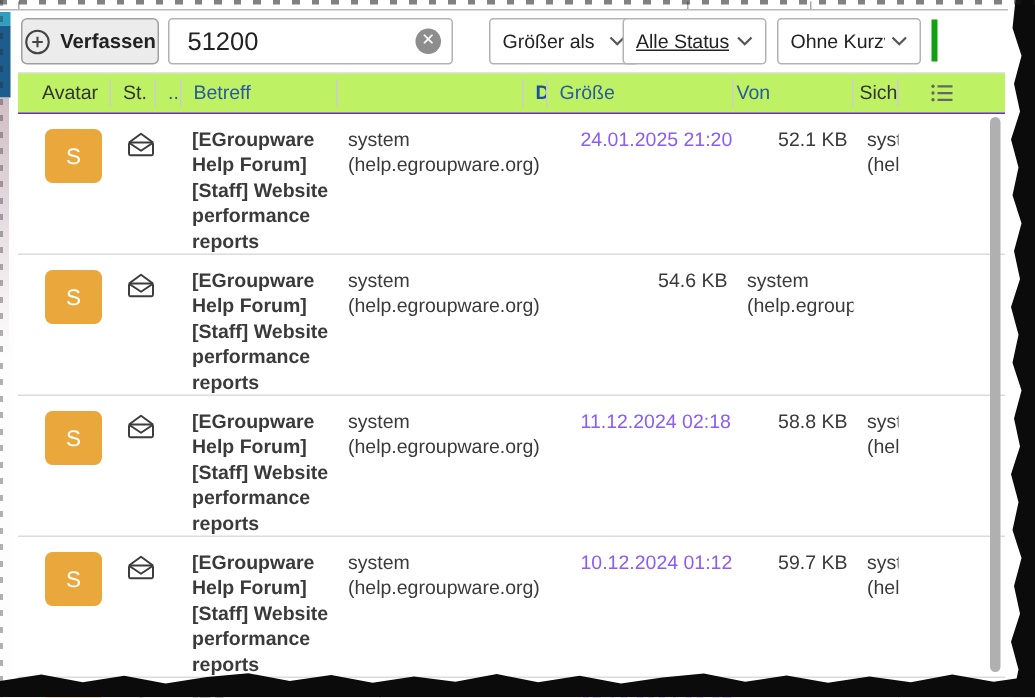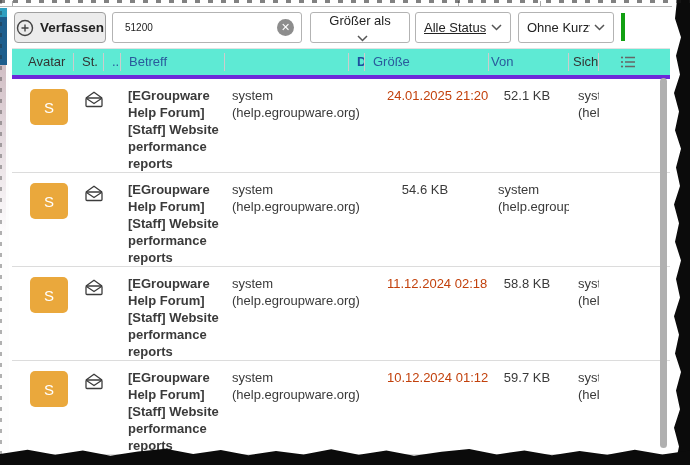--- a/index.html
+++ b/index.html
@@ -24,58 +24,58 @@
   .sliver-blue{position:absolute;left:0;top:11px;width:7px;height:48px;background:#1d5d8c;}
   .sliver-fade{position:absolute;left:0;top:59px;width:6px;height:175px;opacity:.75;
     background:linear-gradient(#c2a9b1,#ddd0d6 45%,#f1ebee 75%,#fff);}
   
   .toolbar{position:absolute;left:10px;top:8px;right:20px;height:40px;background:#fff;z-index:6;}
   .btn-compose{position:absolute;left:4px;top:4px;width:92px;height:31px;box-sizing:border-box;
     background:#ececec;border:1px solid #9f9f9f;border-radius:4px;display:flex;align-items:center;
     justify-content:center;gap:6px;font-size:13.5px;font-weight:bold;color:#222;cursor:pointer;}
   .search-box{position:absolute;left:102px;top:4px;width:190px;height:31px;box-sizing:border-box;
     border:1px solid #b3b3b3;border-radius:3px;background:#fff;display:flex;align-items:center;}
-  .search-box input{border:none;outline:none;flex:1;margin-left:10px;font-size:10px;color:#222;
+  .search-box input{border:none;outline:none;flex:1;margin-left:10px;font-size:17px;color:#222;
     font-family:"Liberation Sans",sans-serif;background:transparent;min-width:0;}
   .clear-btn{width:17px;height:17px;border-radius:50%;background:#8d8d8d;color:#fff;display:flex;
     align-items:center;justify-content:center;font-size:11px;line-height:1;margin-right:7px;cursor:pointer;flex:none;}
   .dropdown{position:absolute;top:4px;height:31px;box-sizing:border-box;border:1px solid #b3b3b3;
     border-radius:3px;background:#fff;display:flex;align-items:center;justify-content:space-between;
     padding:0 8px;font-size:13px;color:#222;cursor:pointer;}
   .dropdown .lbl{white-space:nowrap;overflow:hidden;}
-  .dd-size{left:300px;width:100px;flex-direction:column;}
+  .dd-size{left:316px;width:100px;}
   .dd-status{left:405px;width:96px;text-decoration:underline;}
   .dd-preview{left:508px;width:96px;}
   .chev{flex:none;margin-left:4px;display:flex;}
   .green-bar{position:absolute;left:611px;top:5px;width:4px;height:28px;background:#12a012;}
   
   .table{position:absolute;left:12px;top:48px;width:658px;z-index:6;}
   .hdr,.row{display:grid;grid-template-columns:62px 30px 17px 104px 124px 16px 124px 80px 30px 50px 21px;}
-  .hdr{height:26px;border-top:1px solid #e2e2e2;border-bottom:4px solid #6d28d9;align-items:center;background:#5eead4;}
+  .hdr{height:26px;border-top:1px solid #e2e2e2;border-bottom:1px solid #6d28d9;align-items:center;background:#bef264;}
   .hcell{font-size:13px;height:18px;line-height:18px;padding-left:8px;border-right:1px solid #ccc;
     white-space:nowrap;overflow:hidden;}
   .hcell.noborder{border-right:none;}
   .h-link{color:#2a5a9c;cursor:pointer;}
   .h-plain{color:#333;}
   .h-sorted{color:#1e4f9e;font-weight:bold;}
   .h-avatar{padding-left:16px;}
   .h-von{padding-left:2px;}
   .h-sec{padding-left:4px;}
   .sort-arrow{display:inline-block;margin-left:8px;width:0;height:0;border-left:4px solid transparent;
     border-right:4px solid transparent;border-top:5px solid #222;vertical-align:middle;}
   .colsel{display:flex;align-items:center;justify-content:center;border-right:none;cursor:pointer;}
   .row{min-height:92px;border-bottom:1px solid #dcdcdc;cursor:pointer;}
   .cell{font-size:13px;line-height:17px;padding-top:8px;box-sizing:border-box;}
   .avatar{width:38px;height:36px;margin:2px 0 0 18px;border-radius:5px;background:#eaa83c;color:#fff;
     display:flex;align-items:center;justify-content:center;font-size:15px;}
   .env{display:block;margin:2px 0 0 9px;}
   .c-subject{padding-left:7px;color:#3a3a3a;font-weight:bold;}
   .c-email{padding-left:7px;color:#3a3a3a;}
-  .c-date{padding-left:22px;white-space:nowrap;color:#c2410c;}
-  .c-size{text-align:center;padding-right:4px;white-space:nowrap;color:#3a3a3a;}
+  .c-date{padding-left:22px;white-space:nowrap;color:#8b5cf6;}
+  .c-size{text-align:right;padding-right:4px;white-space:nowrap;color:#3a3a3a;}
   .c-von{padding-left:9px;overflow:hidden;color:#3a3a3a;}
   
   .scroll-thumb{position:absolute;left:660px;top:78px;width:7px;height:370px;background:#b0b0b0;
     border-radius:4px;z-index:40;}
 </style>
 </head>
 <body>
 
 <div class="screen">
 

